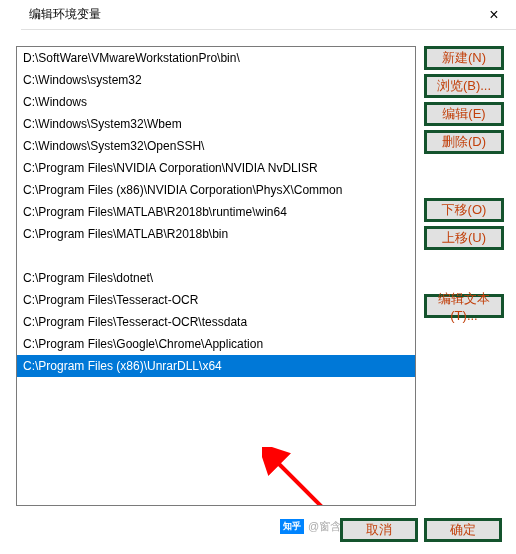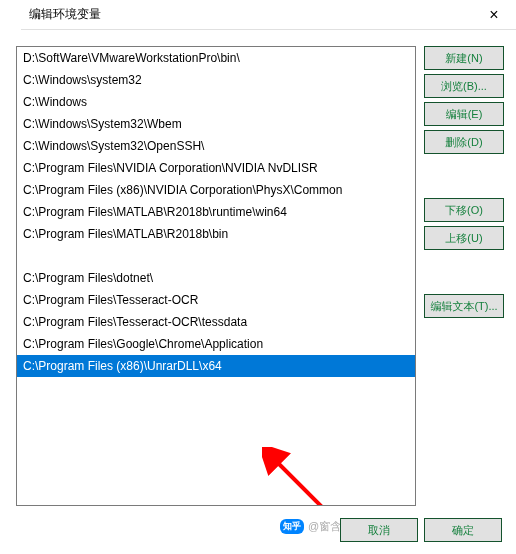--- a/index.html
+++ b/index.html
@@ -77,24 +77,24 @@
       filter: blur(0.4px);
     }
     .button-col {
       display: flex;
       flex-direction: column;
       gap: 4px;
       width: 80px;
     }
     .btn {
       height: 24px;
-      border: 1px solid #14532d;
+      border: 3px solid #14532d;
       background: #e1e1e1;
-      font-size: 11px;
-      color: #15803d;
+      font-size: 13px;
+      color: #c2410c;
       display: flex;
       align-items: center;
       justify-content: center;
       cursor: pointer;
       font-family: inherit;
     }
     .gap1 { height: 36px; }
     .gap2 { height: 36px; }
     .footer {
       position: absolute;
@@ -123,21 +123,21 @@
       color: #aaa;
       display: flex;
       align-items: center;
       gap: 4px;
     }
     .zhihu-icon {
       background: #0084ff;
       color: #fff;
       font-size: 9px;
       padding: 1px 3px;
-      border-radius: 6px;
+      border-radius: 0;
       font-weight: bold;
     }
   </style>
 </head>
 <body>
 
 <div class="dialog">
   <div class="titlebar">
     <span class="titlebar-text">编辑环境变量</span>
     <div class="close-btn">

